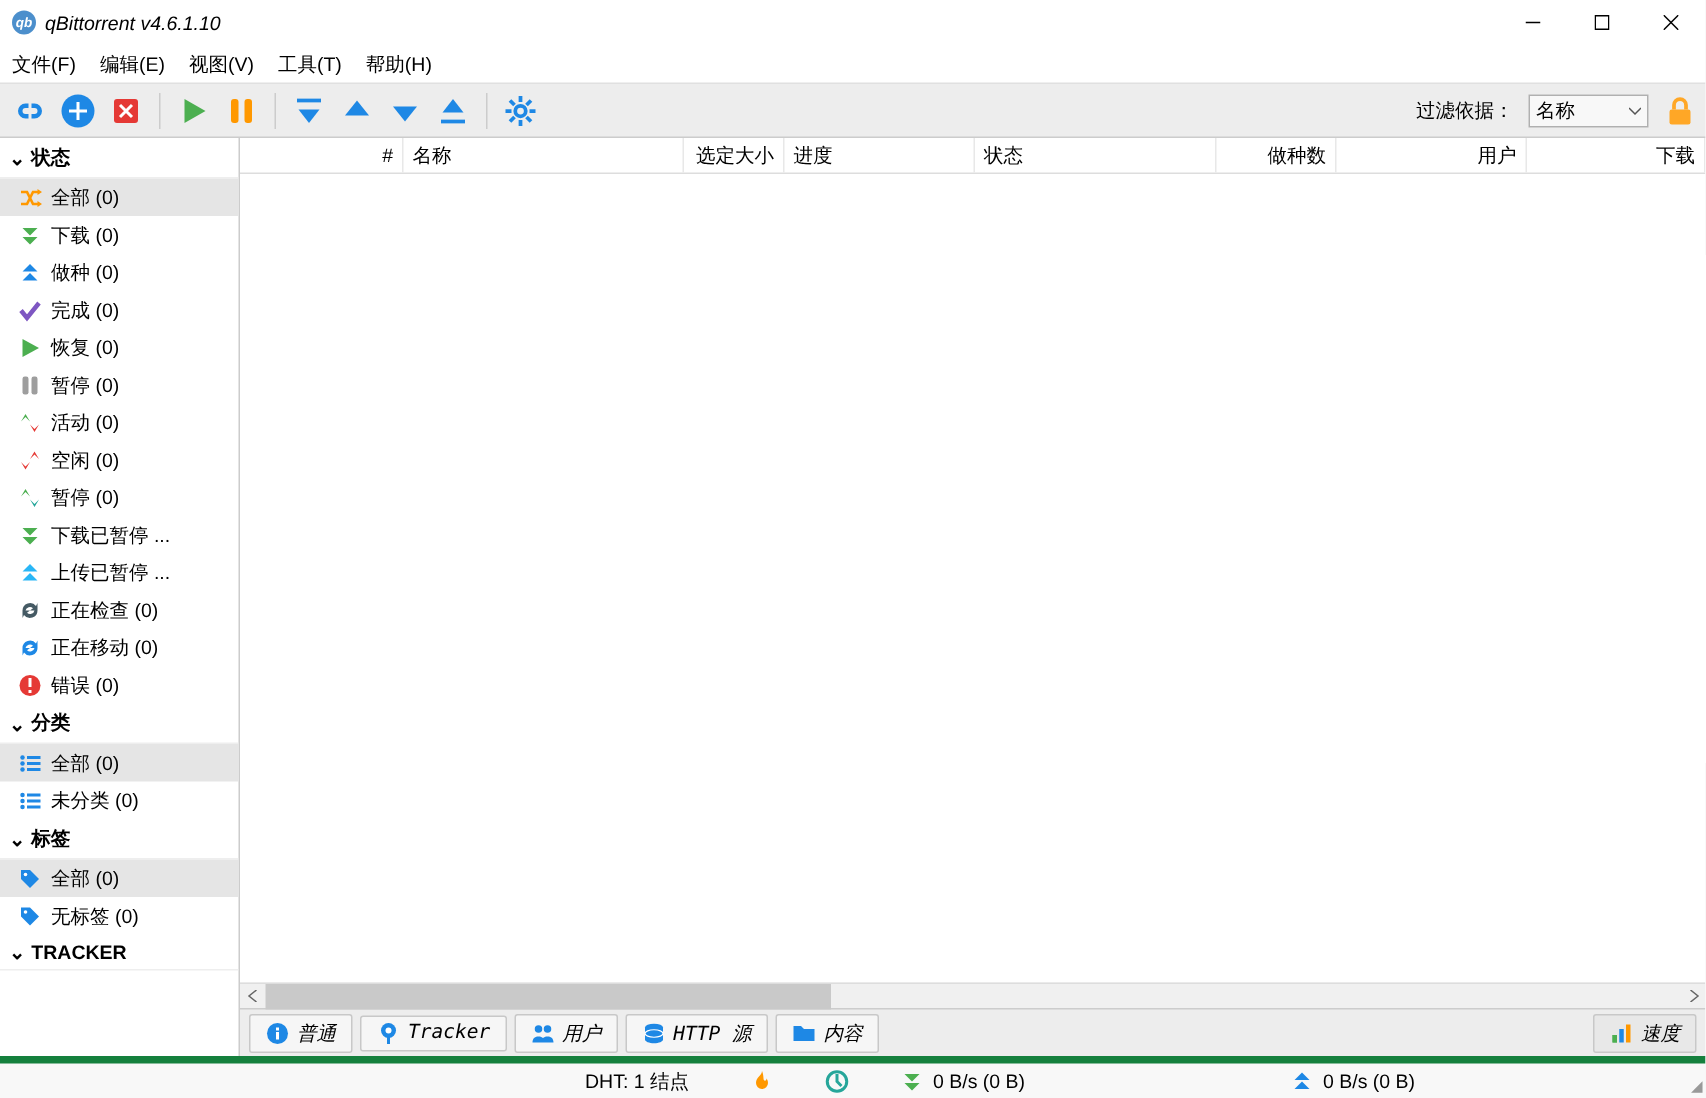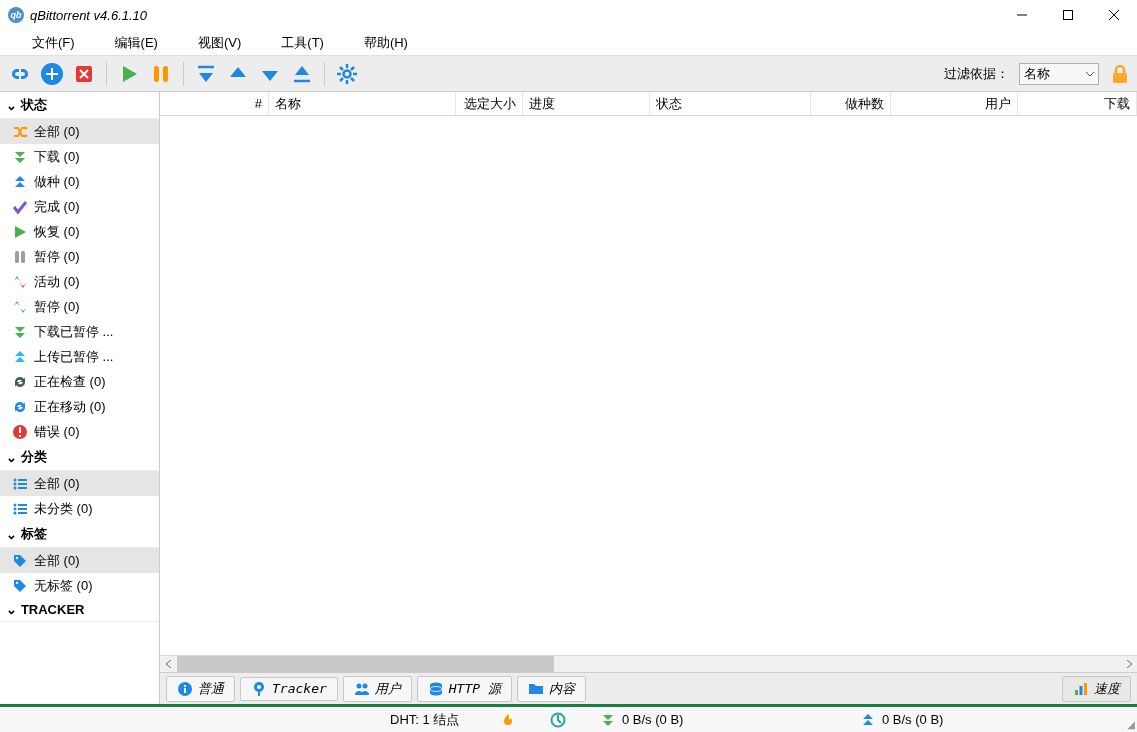--- a/index.html
+++ b/index.html
@@ -2,21 +2,21 @@
 <html><head>
 <meta charset="utf-8">
 <style>
 * { box-sizing: border-box; margin: 0; padding: 0; font-family: "Microsoft YaHei", "Segoe UI", sans-serif; font-size: 13px; }
 body { background: #f0f0f0; width: 1137px; height: 732px; overflow: hidden; display: flex; flex-direction: column; }
 .titlebar { height: 30px; background: #fff; display: flex; align-items: center; padding-left: 8px; font-style: italic; }
 .titlebar .logo { width: 16px; height: 16px; background: #4c8fcc; border-radius: 50%; display: inline-flex; align-items: center; justify-content: center; color: #fff; font-size: 9px; font-weight: bold; margin-right: 6px; }
 .titlebar .title { flex: 1; font-size: 13px; }
 .winbtn { width: 46px; height: 30px; display: flex; align-items: center; justify-content: center; }
 .menubar { height: 26px; background: #fff; padding-left: 8px; display: flex; align-items: center; gap: 16px; border-bottom: 1px solid #e0e0e0; }
-.menubar span { cursor: default; margin-left: 24px; }
+.menubar span { cursor: default; }
 .toolbar { height: 36px; background: #ededed; border-bottom: 1px solid #ccc; display: flex; align-items: center; padding: 0 6px; gap: 4px; }
 .tb-sep { width: 1px; height: 24px; background: #ccc; margin: 0 4px; }
 .tb-btn { width: 28px; height: 28px; display: flex; align-items: center; justify-content: center; border-radius: 3px; }
 .tb-spacer { flex: 1; }
 .filter-box { display: flex; align-items: center; border: 1px solid #b0b0b0; background: #fff; height: 24px; width: 244px; padding: 0 4px; }
 .filter-box input { border: none; outline: none; flex: 1; font-size: 13px; font-family: monospace; }
 .filter-label { margin: 0 6px; }
 .combo { border: 1px solid #b0b0b0; background: #f8f8f8; height: 22px; width: 80px; display: flex; align-items: center; justify-content: space-between; padding: 0 4px; }
 .lock { width: 22px; height: 22px; margin-left: 6px; display: flex; align-items: center; justify-content: center; }
 .body-area { flex: 1; display: flex; overflow: hidden; background: #fff; }
@@ -31,21 +31,21 @@
 .th { padding: 0 6px; border-right: 1px solid #e8e8e8; height: 100%; display: flex; align-items: center; overflow: hidden; }
 .th.right { justify-content: flex-end; }
 .table-body { flex: 1; background: #fff; }
 .hscroll { height: 17px; background: #f0f0f0; border-top: 1px solid #ddd; display: flex; align-items: center; }
 .hsb-track { flex: 1; height: 17px; position: relative; }
 .hsb-thumb { position: absolute; left: 0; width: 40%; height: 100%; background: #c9c9c9; border-radius: 0; }
 .hsb-arrow { width: 17px; height: 17px; display: flex; align-items: center; justify-content: center; background: #f0f0f0; }
 .tabs { height: 32px; background: #ededed; border-top: 1px solid #ccc; display: flex; align-items: center; padding: 4px 6px; gap: 5px; font-style: italic; }
 .tab-btn { display: flex; align-items: center; gap: 5px; padding: 3px 10px; background: #f6f6f6; border: 1px solid #c8c8c8; border-radius: 2px; }
 .tabs-spacer { flex: 1; }
-.status { height: 28px; background: #f8f8f8; border-top: 3px solid #15803d; display: flex; align-items: center; padding: 0 8px; gap: 20px; justify-content: center; font-family: monospace; font-size: 13px; position: relative; }
+.status { height: 28px; background: #f8f8f8; border-top: 5px solid #15803d; display: flex; align-items: center; padding: 0 8px; gap: 20px; justify-content: center; font-family: monospace; font-size: 13px; position: relative; }
 .status .seg { display: flex; align-items: center; gap: 6px; }
 .status .dl { position: absolute; left: 600px; }
 .status .ul { position: absolute; left: 860px; }
 .status .dht { position: absolute; left: 390px; }
 .status .fire { position: absolute; left: 500px; }
 .status .alt { position: absolute; left: 550px; }
 .status .grip { position: absolute; right: 2px; bottom: 2px; color: #999; font-size: 10px; }
 svg { display: block; }
 </style>
 </head>
@@ -226,20 +226,29 @@
           <svg width="16" height="16">
             <path d="M5 14V4l-3 3 3-5 3 5-3-3" fill="#4caf50"></path>
             <path d="M11 2v10l3-3-3 5-3-5 3 3" fill="#e53935"></path>
           </svg>
         </span>
         <span>活动 (0)</span>
       </div>
     <div class="side-item">
         <span class="ic">
           <svg width="16" height="16">
+            <path d="M5 2v10l-3-3 3 5 3-5-3 3" fill="#e53935"></path>
+            <path d="M11 14V4l3 3-3-5-3 5 3-3" fill="#e53935"></path>
+          </svg>
+        </span>
+        <span>空闲 (0)</span>
+      </div>
+    <div class="side-item">
+        <span class="ic">
+          <svg width="16" height="16">
             <path d="M5 14V4l-3 3 3-5 3 5-3-3" fill="#4caf50"></path>
             <path d="M11 2v10l3-3-3 5-3-5 3 3" fill="#26a69a"></path>
           </svg>
         </span>
         <span>暂停 (0)</span>
       </div>
     <div class="side-item">
         <span class="ic">
           <svg width="16" height="16">
             <path d="M8 14l-5-5h10zM8 8L3 3h10z" fill="#4caf50"></path>

